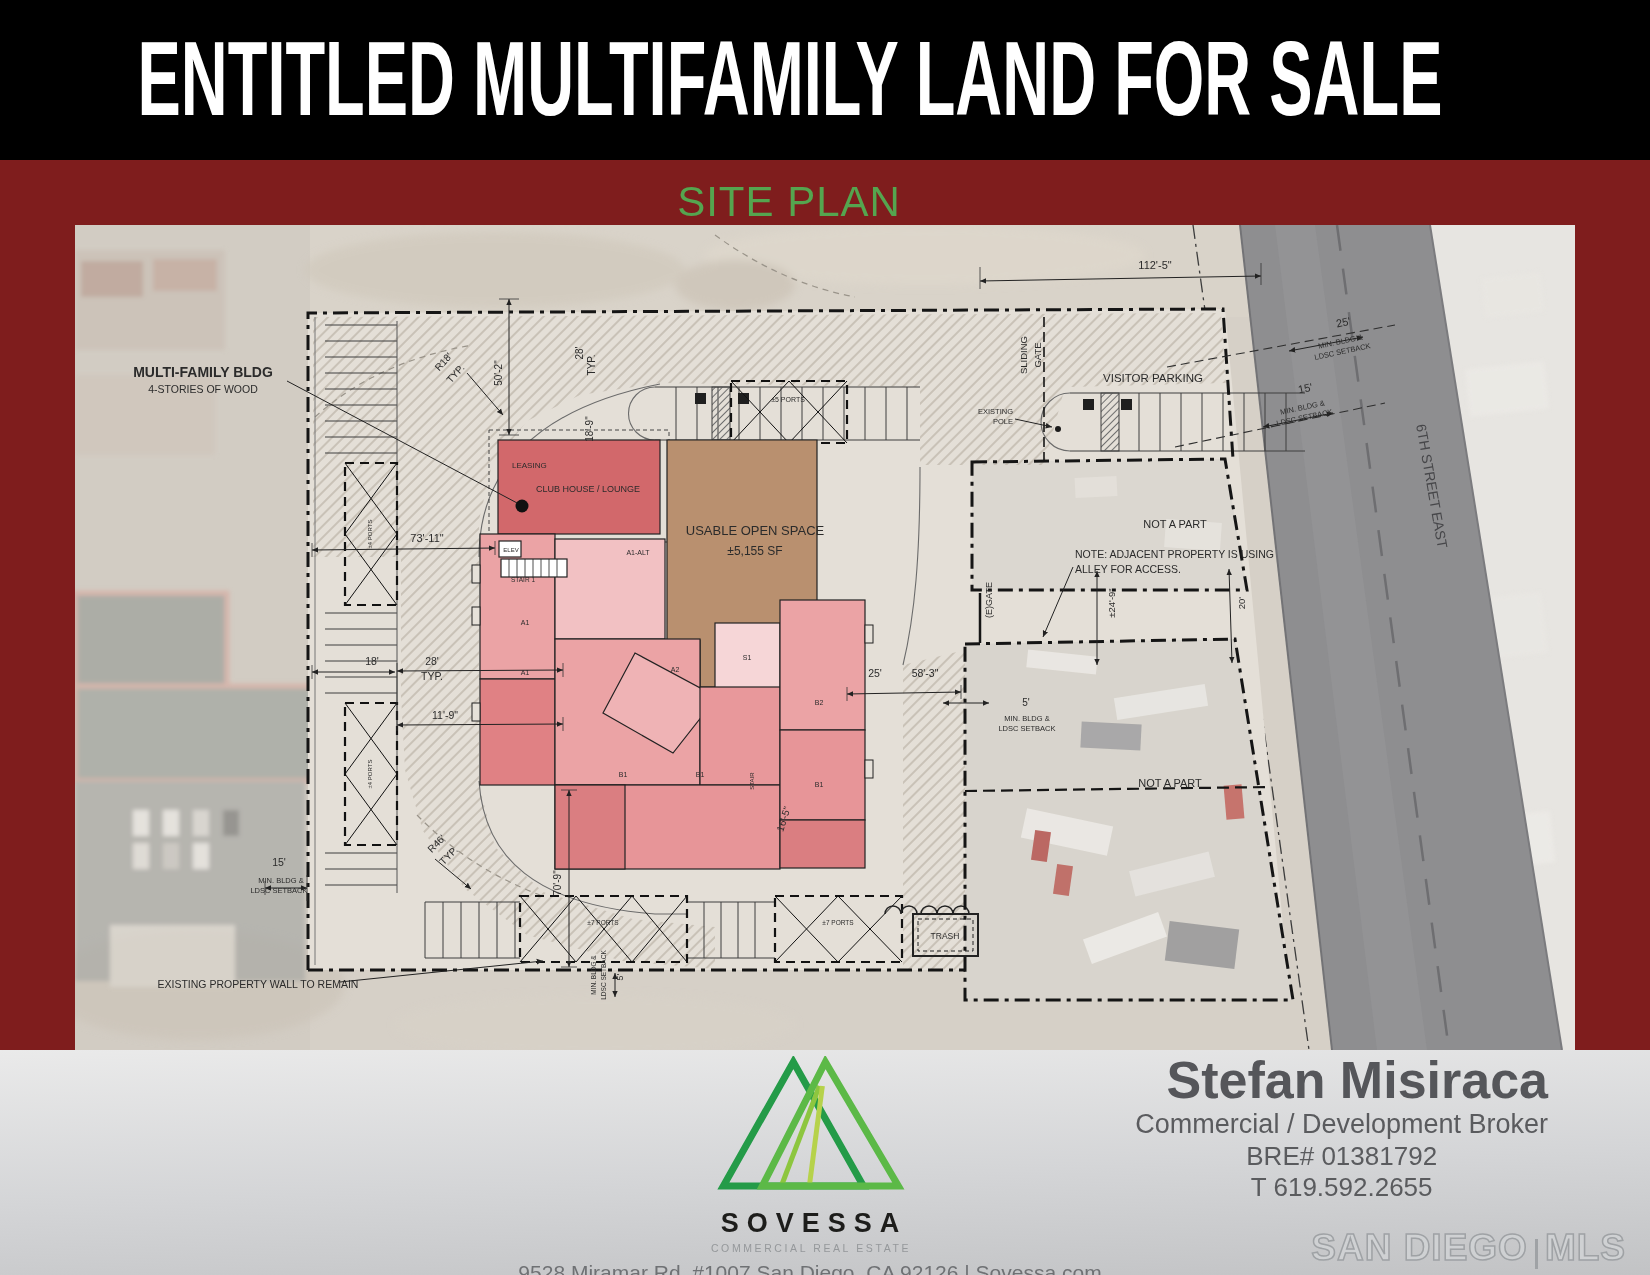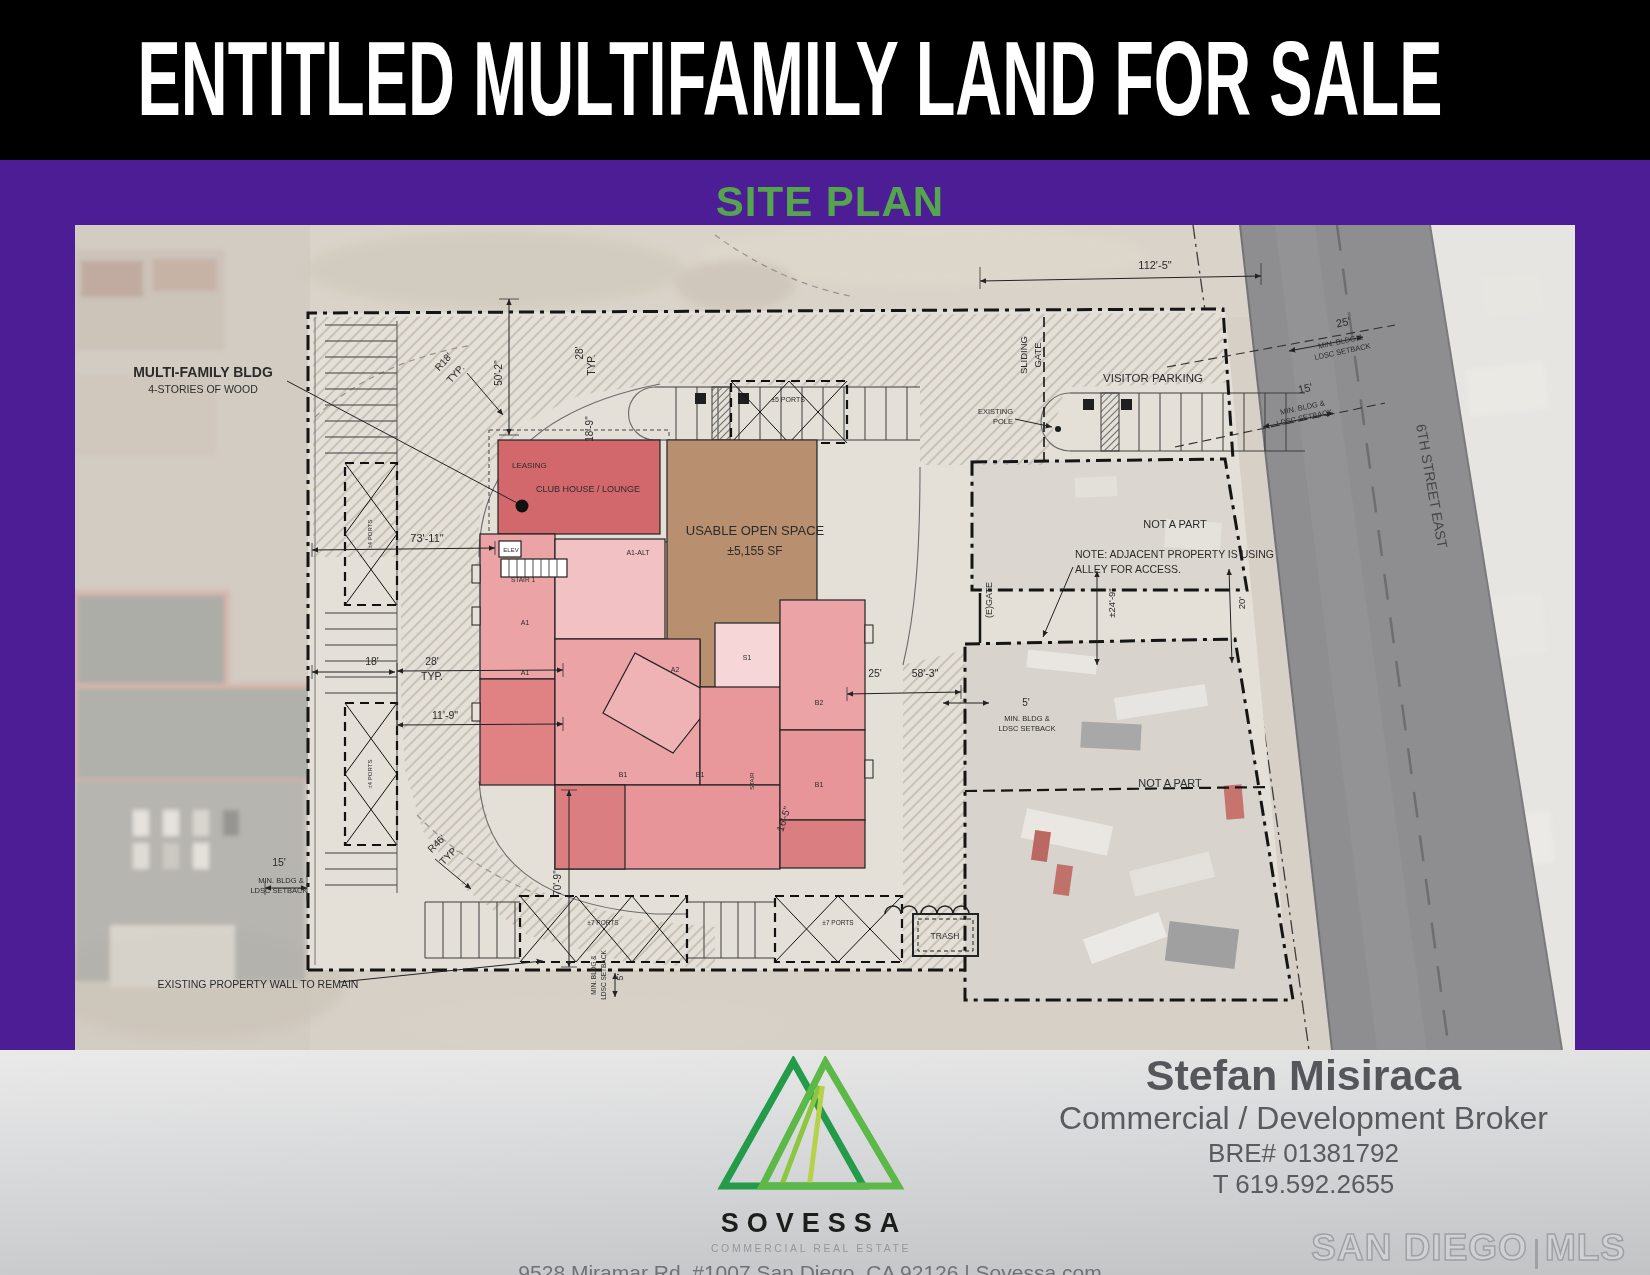--- a/index.html
+++ b/index.html
@@ -1,32 +1,32 @@
 <!DOCTYPE html>
 <html><head>
 <meta charset="utf-8">
 <style>
   html,body{margin:0;padding:0;background:#888;}
-  .page{position:relative;width:1650px;height:1275px;background:#4c1d95;overflow:hidden;
+  .page{position:relative;width:1650px;height:1275px;background:#7f1d1d;overflow:hidden;
         font-family:"Liberation Sans",sans-serif;margin:0 auto;}
   .header{position:absolute;top:0;left:0;width:1650px;height:160px;background:#000;}
   .header svg{display:block;}
   .section-heading{position:absolute;top:178px;left:0;width:1578px;text-align:center;
-        font-size:42px;letter-spacing:1px;color:#55a54f;font-weight:700;padding-left:41px;}
+        font-size:42px;letter-spacing:1px;color:#55a54f;font-weight:400;}
   .plan{position:absolute;left:75px;top:225px;width:1500px;height:825px;background:#d6d0c7;overflow:hidden;}
   .plan svg{display:block;width:1500px;height:825px;font-family:"Liberation Sans",sans-serif;}
   .footer{position:absolute;top:1050px;left:0;width:1650px;height:225px;
         background:linear-gradient(178deg,#eaeaea 0%,#d4d5d7 55%,#c2c3c5 100%);}
   .logo{position:absolute;left:810px;top:6px;transform:translateX(-50%);text-align:center;}
   .logo-name{font-size:27px;font-weight:700;letter-spacing:8px;padding-left:8px;color:#1d1d1b;margin-top:10px;}
   .logo-tag{font-size:10.5px;letter-spacing:2.6px;padding-left:2px;color:#95989b;margin-top:3px;}
   .addr{font-size:21px;color:#6f7174;margin-top:7px;white-space:nowrap;}
   .broker{position:absolute;right:102px;top:3px;text-align:right;}
-  .broker-name{font-size:43px;font-weight:700;color:#55565a;line-height:1.05;text-align:center;}
-  .broker-title{font-size:32px;color:#5a5b5e;line-height:1.25;}
+  .broker-name{font-size:52px;font-weight:700;color:#55565a;line-height:1.05;}
+  .broker-title{font-size:27px;color:#5a5b5e;line-height:1.25;}
   .broker-line{font-size:26px;color:#5a5b5e;line-height:1.18;text-align:center;}
   .mls{position:absolute;right:24px;bottom:6px;display:flex;align-items:flex-end;}
   .mls-word{font-size:37px;font-weight:700;letter-spacing:1px;color:#cfd1d3;
         -webkit-text-stroke:1.5px #9fa2a5;}
   .mls-bar{width:3px;height:30px;background:#9fa2a5;margin:0 7px;}
 </style>
 </head>
 <body>
 
 <div class="page">

